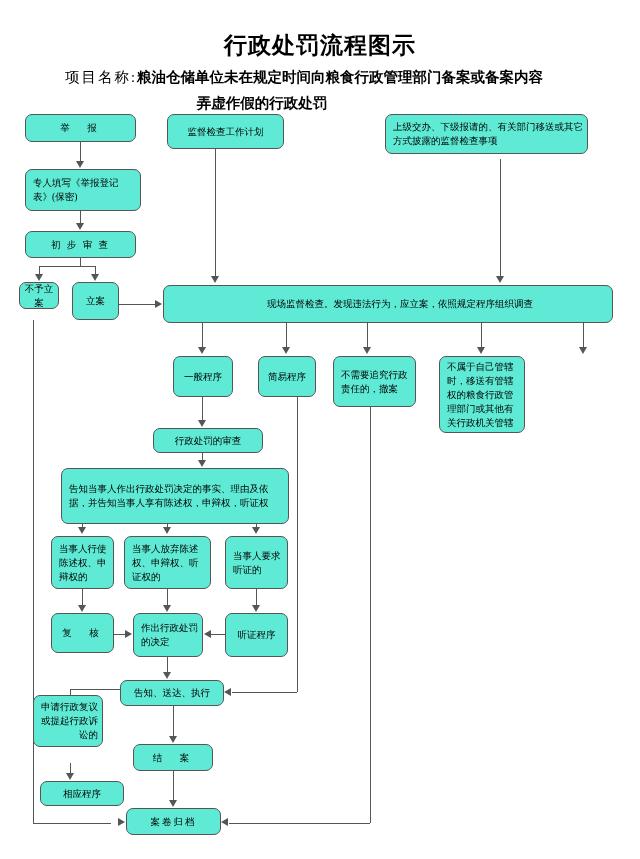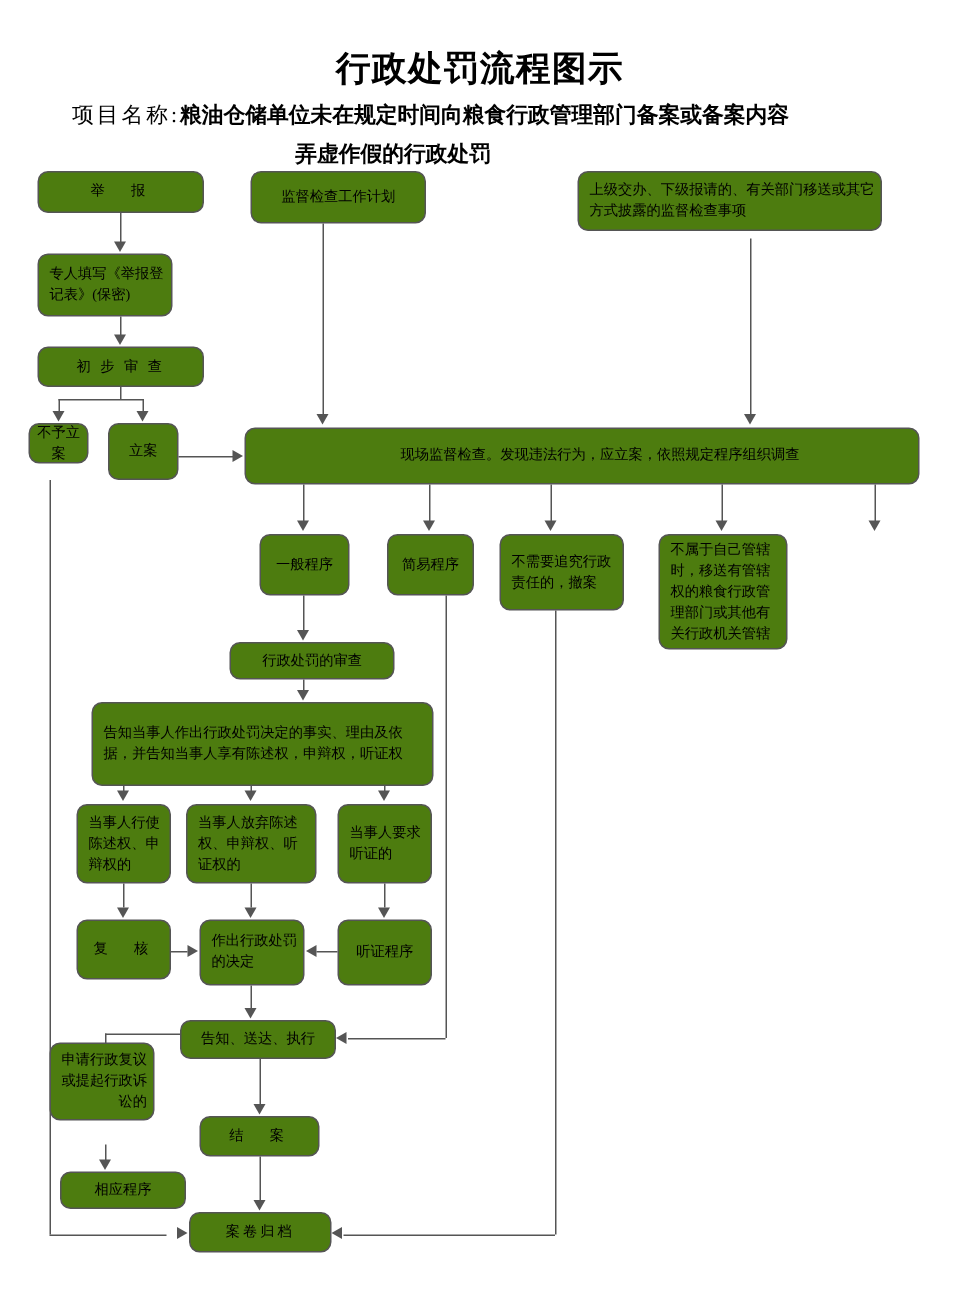--- a/index.html
+++ b/index.html
@@ -33,33 +33,34 @@
     width: 548px;
     font-size: 14.5px;
     font-weight: bold;
     line-height: 26px;
     color: #000;
     text-align: left;
   }
   #subtitle .sub-lead {
     font-weight: normal;
     letter-spacing: 2px;
+    margin-left: 17px;
   }
   #subtitle .sub-line2 {
     display: block;
     text-align: center;
     padding-right: 120px;
   }
 
   .node {
     position: absolute;
     box-sizing: border-box;
     border: 1px solid #555;
     border-radius: 7px;
-    background: #4d7c0f;
+    background: #5eead4;
     color: #000;
     display: flex;
     align-items: center;
     justify-content: center;
     text-align: center;
     font-size: 9.5px;
     line-height: 14px;
     padding: 2px 4px;
     z-index: 3;
   }
@@ -111,21 +112,21 @@
 
   <div id="subtitle">
     <span class="sub-lead">项目名称:</span><span>粮油仓储单位未在规定时间向粮食行政管理部门备案或备案内容</span>
     <span class="sub-line2">弄虚作假的行政处罚</span>
   </div>
 
   <div class="node sp" style="left:25px; top:114px; width:111px; height:28px;">
     <span class="txt">举　报</span>
   </div>
 
-  <div class="node left-al" style="left:25px; top:169px; width:90px; height:42px;">
+  <div class="node left-al" style="left:25px; top:169px; width:116px; height:42px;">
     <span class="txt">专人填写《举报登记表》(保密)</span>
   </div>
 
   <div class="node sp2" style="left:25px; top:231px; width:111px; height:27px;">
     <span class="txt">初 步 审 查</span>
   </div>
 
   <div class="node" style="left:19px; top:282px; width:40px; height:27px;">
     <span class="txt">不予立案</span>
   </div>

